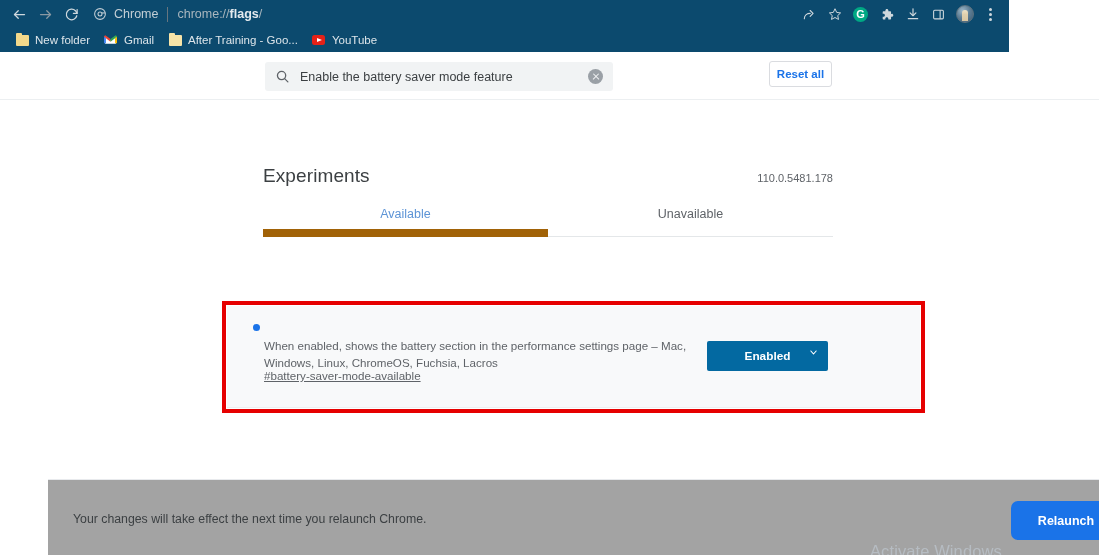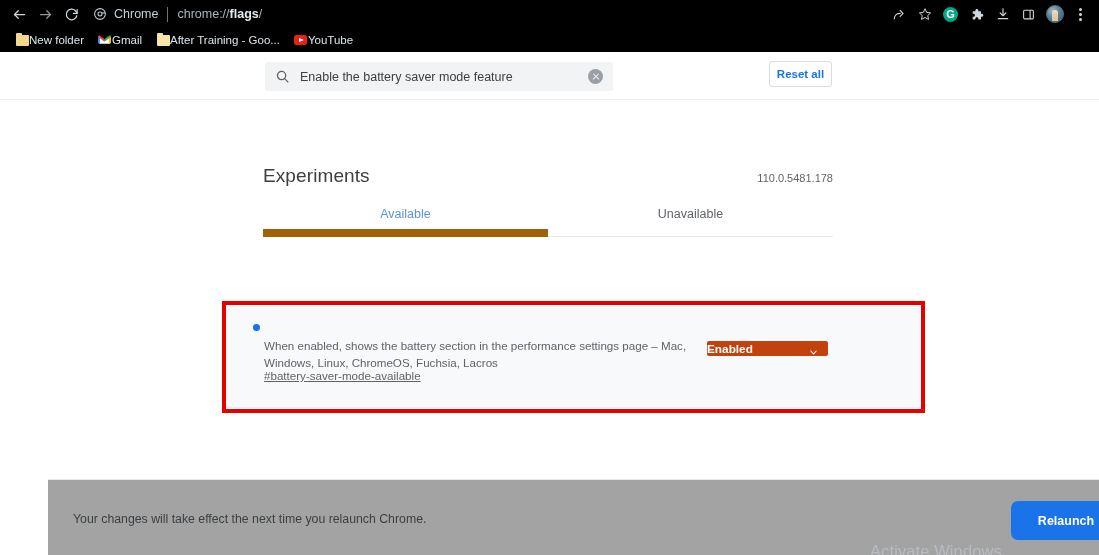--- a/index.html
+++ b/index.html
@@ -7,23 +7,23 @@
   html, body {
     width: 1099px;
     height: 555px;
     overflow: hidden;
     background: #ffffff;
     font-family: "Liberation Sans", sans-serif;
   }
 
   
   .browser-chrome {
-    width: 1099px;
+    width: 1009px;
     height: 52px;
-    background: #000000;
+    background: #0c4a6e;
     position: relative;
   }
 
   .nav-row {
     height: 28px;
     display: flex;
     align-items: center;
     padding: 0 6px;
   }
 
@@ -121,20 +121,21 @@
     gap: 0;
   }
   .bm {
     display: flex;
     align-items: center;
     height: 20px;
     padding: 0 7px;
     color: #dde5ea;
     font-size: 11.5px;
     white-space: nowrap;
+    gap: 6px;
   }
   .bm-ico { width: 14px; height: 14px; flex:none; display:flex; align-items:center; justify-content:center; }
 
   .folder-ico {
     width: 13px; height: 11px;
     background: #f3d98b;
     border-radius: 1px;
     position: relative;
   }
   .folder-ico::before {
@@ -346,29 +347,30 @@
     font-size: 11.6px;
     color: #5f6368;
     text-decoration: underline;
   }
 
   .flag-select {
     position: absolute;
     left: 480px;
     top: 35px;
     width: 121px;
-    height: 15px;
-    background: #c2410c;
+    height: 30px;
+    background: #0369a1;
     color: #ffffff;
     border: none;
     border-radius: 2px;
     font-size: 11.8px;
     font-weight: 600;
     display: flex;
     align-items: center;
+    justify-content: center;
     position: absolute;
   }
   .flag-select .sel-label { margin-right: 0; }
   .flag-select .chev {
     position: absolute;
     right: 11px;
     top: 7px;
     width: 8px; height: 8px;
   }
   .flag-select .chev svg { display:block; }

